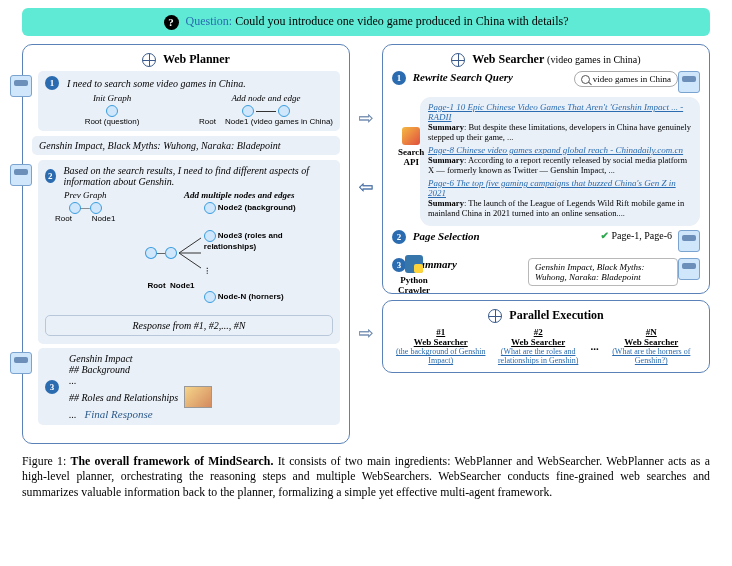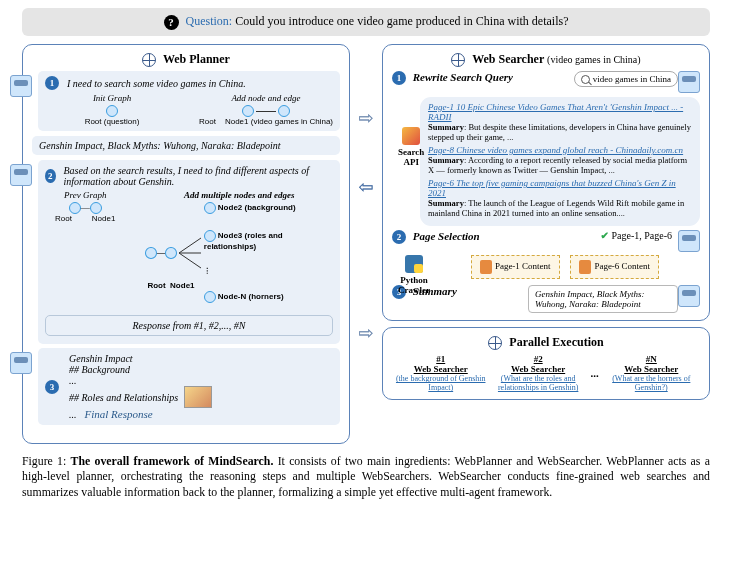--- a/index.html
+++ b/index.html
@@ -6,21 +6,21 @@
   body {
     font-family: Georgia, 'Times New Roman', serif;
     width: 732px;
     height: 566px;
     background: #fff;
     padding: 8px 22px;
     font-size: 11px;
     color: #000;
   }
   .question-bar {
-    background: #e5e5e5;
+    background: #5eead4;
     border-radius: 6px;
     padding: 6px 10px;
     text-align: center;
     font-size: 12px;
     margin-bottom: 8px;
   }
   .q-icon { display: inline-block; width: 15px; height: 15px; background: #000; color: #fff; border-radius: 50%; font-weight: bold; font-size: 11px; line-height: 15px; vertical-align: middle; margin-right: 4px; }
   .q-label { color: #2b6cb0; }
   .diagram { display: flex; gap: 4px; }
   .left-panel, .right-col { flex: 1; }
@@ -252,24 +252,20 @@
         <span class="robot robot-abs-r"></span>
         <span style="float:right;margin-right:6px;font-size:10px;"><span class="check">✔</span> <span>Page-1, Page-6</span></span>
       </div>
 
       <div style="position:relative; margin:3px 0;">
         <div class="side-label" style="top:0;">
           <span class="py-icon"></span><br>
           <span style="white-space:pre-line;">Python
 Crawler</span>
         </div>
-        <div style="margin-left:38px;text-align:center;">
-          <span class="content-box"><span class="doc-icon"></span><span>Page-1 Content</span></span>
-          <span class="content-box"><span class="doc-icon"></span><span>Page-6 Content</span></span>
-        </div>
       </div>
 
       <div class="clearfix" style="margin-top:6px;">
         <span class="num-badge">3</span>
         <b><i>Summary</i></b>
         <span class="robot robot-abs-r"></span>
         <span class="summary-out">Genshin Impact, Black Myths: Wuhong, Naraka: Bladepoint</span>
       </div>
     </div>
 

